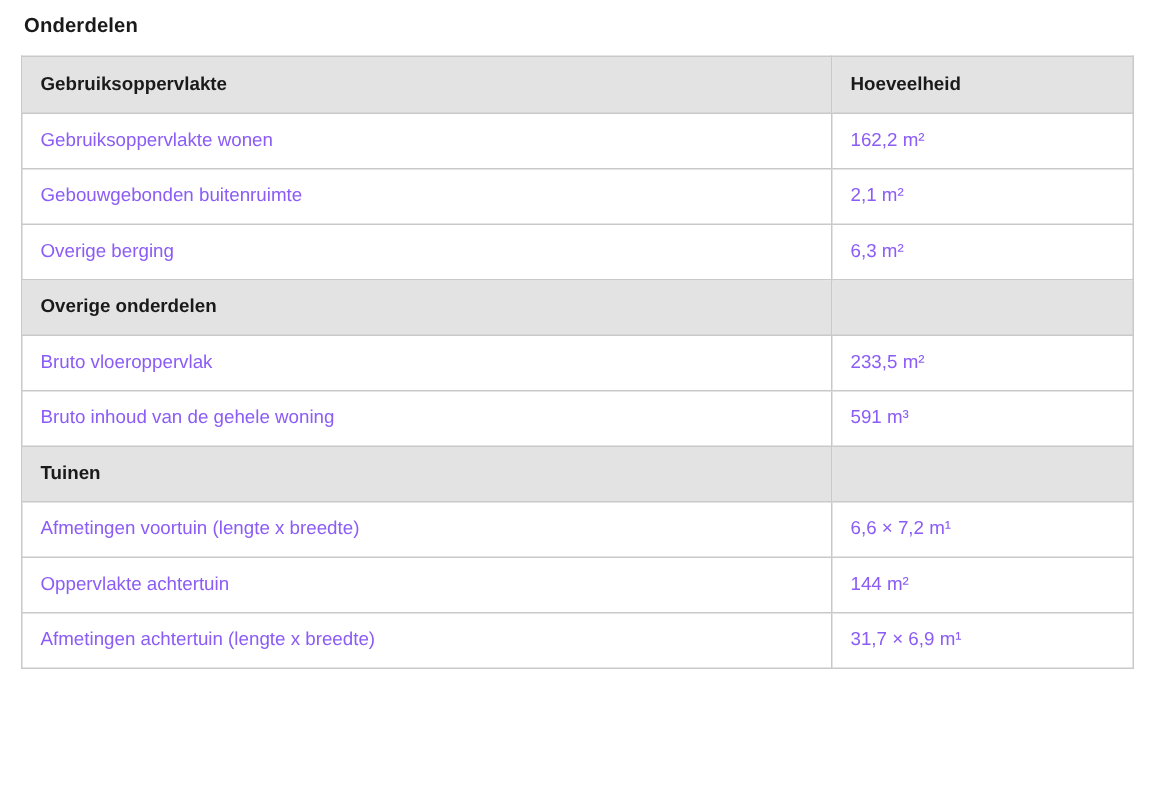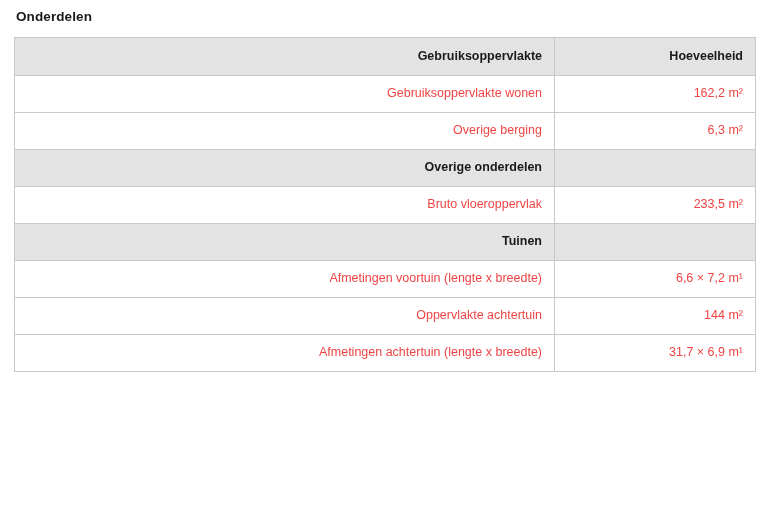--- a/index.html
+++ b/index.html
@@ -24,33 +24,32 @@
     font-weight: bold;
     color: #1a1a1a;
     margin: 3px 0 13px 2px;
     letter-spacing: 0.1px;
   }
   table.onderdelen {
     border-collapse: collapse;
     width: 741px;
     table-layout: fixed;
     border: 1px solid #c9c9c9;
-    text-align: right;
   }
   table.onderdelen col.c1 { width: 540px; }
   table.onderdelen col.c2 { width: 201px; }
 
   table.onderdelen td {
     border: 1px solid #c9c9c9;
     padding: 0 12px;
     height: 36px;
     font-size: 12.5px;
     line-height: 1.25;
     vertical-align: middle;
-    color: #ef4444;
+    color: #8b5cf6;
     background: #ffffff;
     overflow: hidden;
     white-space: nowrap;
     text-overflow: ellipsis;
   }
   tr.header-row td,
   tr.subheader-row td {
     background: #e3e3e3;
     font-weight: bold;
     color: #1a1a1a;
@@ -76,36 +75,44 @@
         <td>Gebruiksoppervlakte</td>
         <td>Hoeveelheid</td>
       </tr>
 
       <tr class="data-row">
         <td>Gebruiksoppervlakte wonen</td>
         <td>162,2 m²</td>
       </tr>
 
 
+      <tr class="data-row">
+        <td>Gebouwgebonden buitenruimte</td>
+        <td>2,1 m²</td>
+      </tr>
 
       <tr class="data-row">
         <td>Overige berging</td>
         <td>6,3 m²</td>
       </tr>
 
       <tr class="subheader-row">
         <td>Overige onderdelen</td>
         <td></td>
       </tr>
 
       <tr class="data-row">
         <td>Bruto vloeroppervlak</td>
         <td>233,5 m²</td>
       </tr>
 
+      <tr class="data-row">
+        <td>Bruto inhoud van de gehele woning</td>
+        <td>591 m³</td>
+      </tr>
 
       <tr class="subheader-row">
         <td>Tuinen</td>
         <td></td>
       </tr>
 
 
       <tr class="data-row">
         <td>Afmetingen voortuin (lengte x breedte)</td>
         <td>6,6 × 7,2 m¹</td>

